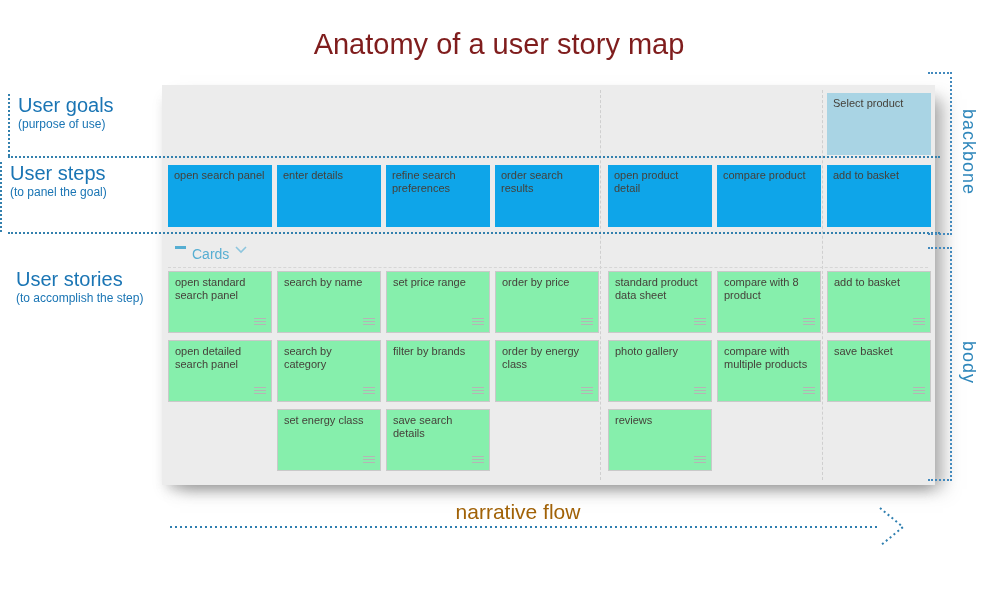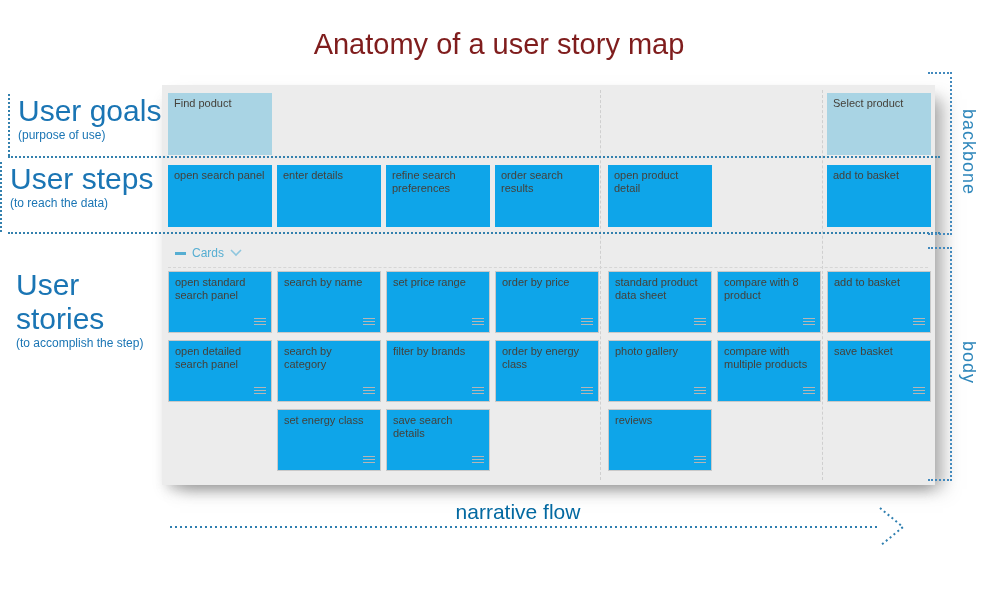--- a/index.html
+++ b/index.html
@@ -18,94 +18,94 @@
     background:#ececec;
     box-shadow:13px 9px 16px -5px rgba(100,100,100,.5), 0 9px 12px -5px rgba(120,120,120,.45);
   }
   
   .card{position:absolute; width:104px; height:62px; box-sizing:border-box;
         font-size:11px; line-height:1.2; padding:4px 6px; color:#45413a; cursor:pointer;}
   .c1{left:6px}.c2{left:115px}.c3{left:224px}.c4{left:333px}.c5{left:446px}.c6{left:555px}.c7{left:665px}
   .rg{top:8px}.rs{top:80px}.r1{top:186px}.r2{top:255px}.r3{top:324px}
   .goal{background:#a9d4e4;}
   .step{background:#0ea5e9;}
-  .story{background:#0ea5e9; border:1px solid #c9c9c9;}
+  .story{background:#86efac; border:1px solid #c9c9c9;}
   .corner-icon{
     position:absolute; right:5px; bottom:5px; width:12px; height:9px;
     background:repeating-linear-gradient(to bottom,#b5b5b5 0 1px,transparent 1px 3px);
   }
   
   .vsep{position:absolute; top:5px; height:390px; width:0; border-left:1px dashed #cfcfcf;}
   #vsep1{left:438px;} #vsep2{left:660px;}
   
   #cards-header{
-    position:absolute; left:13px; top:161px; display:flex; align-items:center; gap:6px;
-    color:#56aed2; font-size:12px; cursor:pointer;
+    position:absolute; left:13px; top:161px; display:flex; gap:6px;
+    color:#56aed2; font-size:14px; cursor:pointer;
   }
   #cards-header .dash{width:11px;height:3px;background:#56aed2;}
   #cards-dashed-sep{position:absolute; left:6px; top:182px; width:760px; border-top:1px dashed #d6d6d6;}
   
   .legend-group{position:absolute; color:#1a75b4;}
   #legend-goals{left:8px; top:94px; height:62px; border-left:2px dotted #3380ad; padding-left:8px;}
   #legend-steps{left:0; top:162px; height:70px; border-left:2px dotted #3380ad; padding-left:8px;}
   #legend-stories{left:16px; top:268px; width:158px;}
-  .legend-title{font-size:30px;}
+  .legend-title{font-size:20px;}
   .legend-sub{font-size:12px; line-height:1.18;}
   
   .hsep{position:absolute; left:8px; width:932px; height:0; border-top:2px dotted #3380ad;}
   #hsep1{top:156px;} #hsep2{top:232px;}
   
   .bracket{position:absolute; left:928px; width:22px;
     border-top:2px dotted #4289bd; border-right:2px dotted #4289bd; border-bottom:2px dotted #4289bd;}
   #bracket-backbone{top:72px; height:159px;}
   #bracket-body{top:247px; height:230px;}
   .side-label{
     position:absolute; left:958px; writing-mode:vertical-rl; text-orientation:mixed;
     color:#2f87bb; font-size:18px; letter-spacing:1px;
     display:flex; align-items:center; justify-content:center;
   }
   #label-backbone{top:72px; height:161px;}
   #label-body{top:247px; height:232px;}
   
   #narrative-label{position:absolute; left:168px; top:500px; width:700px; text-align:center;
-    font-size:21px; color:#0369a1;}
+    font-size:21px; color:#a16207;}
   #narrative-arrow{position:absolute; left:168px; top:500px;}
 </style>
 </head>
 <body>
 
 <div id="stage">
 
   <div id="title">Anatomy of a user story map</div>
 
   <div class="legend-group" id="legend-goals">
     <div class="legend-title">User goals</div>
     <div class="legend-sub">(purpose of use)</div>
   </div>
   <div class="legend-group" id="legend-steps">
     <div class="legend-title">User steps</div>
-    <div class="legend-sub">(to reach the data)</div>
+    <div class="legend-sub">(to panel the goal)</div>
   </div>
   <div class="legend-group" id="legend-stories">
     <div class="legend-title">User stories</div>
     <div class="legend-sub">(to accomplish the step)</div>
   </div>
 
   <div id="board">
     <div class="vsep" id="vsep1"></div>
     <div class="vsep" id="vsep2"></div>
 
-    <div class="card goal rg c1"><span>Find poduct</span></div>
     <div class="card goal rg c7"><span>Select product</span></div>
 
     <div class="card step rs c1"><span>open search panel</span></div>
     <div class="card step rs c2"><span>enter details</span></div>
     <div class="card step rs c3"><span>refine search preferences</span></div>
     <div class="card step rs c4"><span>order search results</span></div>
     <div class="card step rs c5"><span>open product detail</span></div>
+    <div class="card step rs c6"><span>compare product</span></div>
     <div class="card step rs c7"><span>add to basket</span></div>
 
     <div id="cards-header">
       <span class="dash"></span>
       <span>Cards</span>
       <svg width="12" height="8" viewBox="0 0 12 8">
         <polyline points="1,1 6,6 11,1" fill="none" stroke="#8ec6de" stroke-width="1.6"></polyline>
       </svg>
     </div>
     <div id="cards-dashed-sep"></div>

